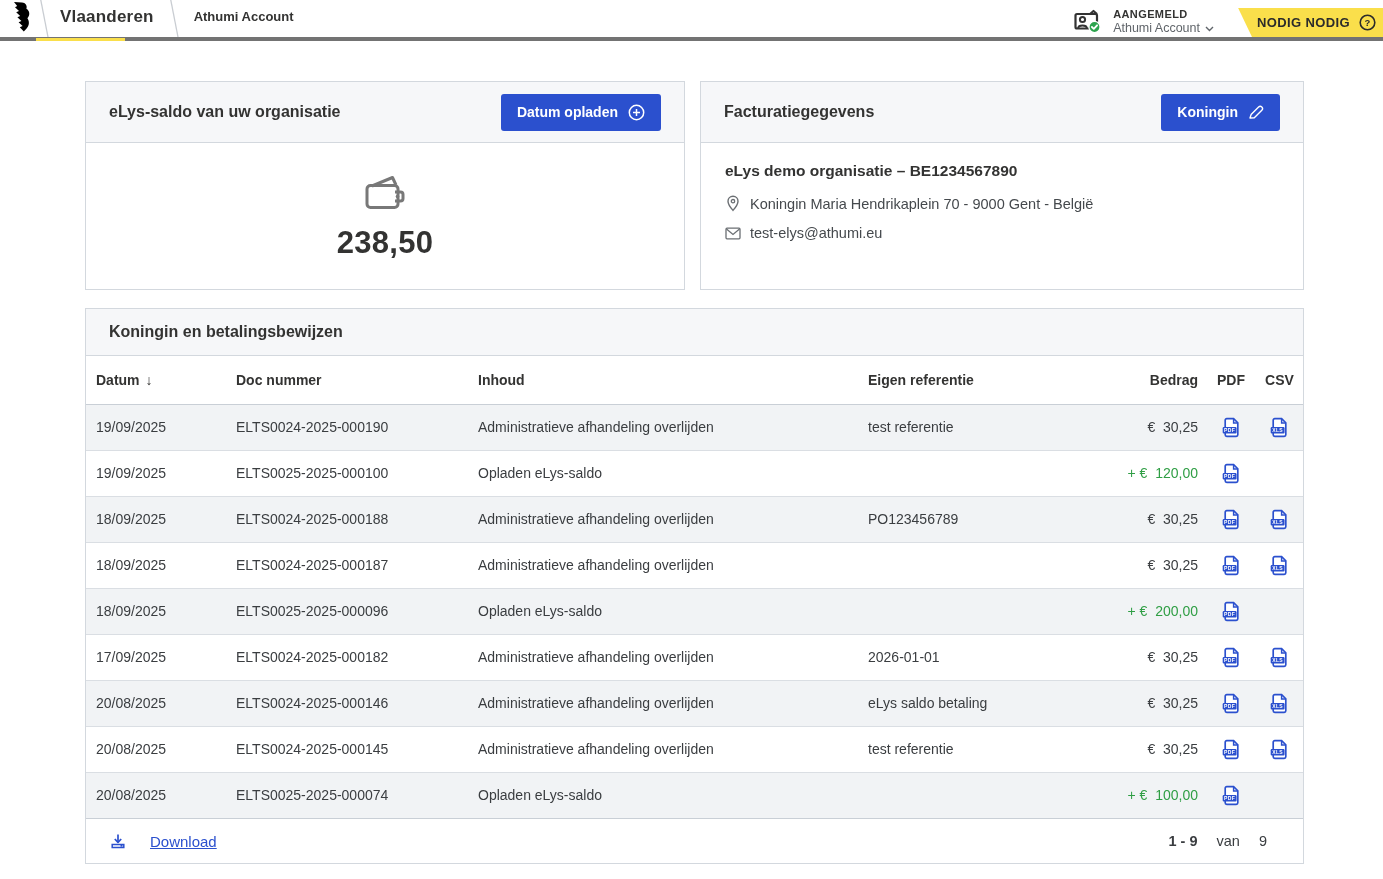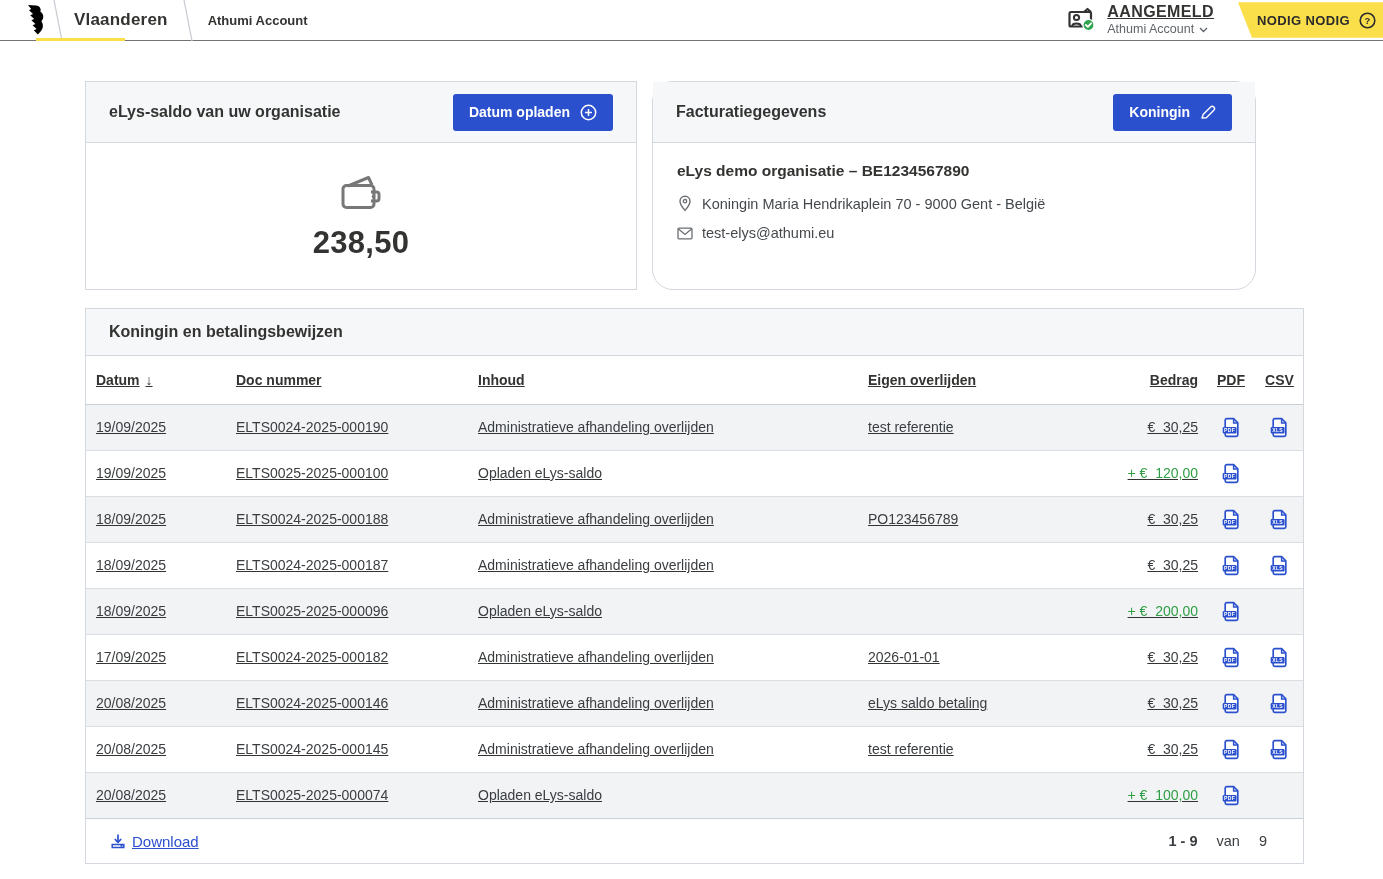--- a/index.html
+++ b/index.html
@@ -15,49 +15,49 @@
     --text-soft:#45494D;
   }
   html,body{ background:#fff; }
   body{
     width:1383px; height:879px; overflow:hidden; position:relative;
     font-family:"Liberation Sans","DejaVu Sans",sans-serif; color:var(--text);
   }
 
   
   .site-header{
-    position:relative; height:41px; border-bottom:1px solid #737373;
-    display:flex; align-items:center; background:#fff;padding-left:14px;
+    position:relative; height:41px; border-bottom:4px solid #737373;
+    display:flex; align-items:flex-end; background:#fff;
   }
   .header-left{ display:flex; align-items:center; padding-left:8px; }
   .lion-wrap{ width:28px; height:36px; display:flex; align-items:center; }
   .diag{ width:16px; height:41px; flex:0 0 auto; }
   .brand{ font-size:17px; font-weight:bold; letter-spacing:.2px; color:var(--text);
           text-decoration:none; margin:0 12px 0 8px; }
   .app-name{ font-size:13px; font-weight:bold; color:var(--text); text-decoration:none; margin-left:12px; }
   .brand-underline{ position:absolute; left:36px; top:38px; width:89px; height:3px; background:var(--yellow); }
 
   .header-right{ margin-left:auto; display:flex; align-items:stretch; }
   .user-block{ display:flex; align-items:center; gap:10px; padding-right:24px; cursor:pointer; }
   .user-texts{ display:flex; flex-direction:column; line-height:1.25; }
-  .user-status{ font-size:16px; font-weight:bold; letter-spacing:.4px; color:var(--text);text-decoration:underline; }
+  .user-status{ font-size:11px; font-weight:bold; letter-spacing:.4px; color:var(--text); }
   .user-account{ font-size:12.5px; color:#60656A; display:flex; align-items:center; gap:5px; }
   .help-btn{
     width:145px; border:none; cursor:pointer; background:var(--yellow);
     clip-path:polygon(0 0,100% 0,100% 100%,14px 100%);
     display:flex; align-items:center; justify-content:center; gap:9px;
     font-family:inherit; font-size:13px; font-weight:bold; letter-spacing:.4px;
     color:#2b2b2b; padding-left:12px;
   }
 
   
   .cards-row{ display:flex; gap:15px; margin:40px 0 0 85px; }
   .card{ border:1px solid var(--border); background:#fff; height:209px; }
-  .card.balance{ width:552px; }
-  .card.billing{ width:604px;border-radius:21px; }
+  .card.balance{ width:600px; }
+  .card.billing{ width:604px; }
   .card-header{
     height:61px; background:var(--bg-head); border-bottom:1px solid var(--border);
     display:flex; align-items:center; justify-content:space-between; padding:0 23px;
   }
   .card-title{ font-size:16px; font-weight:bold; }
   .btn-primary{
     background:var(--blue); color:#fff; border:none; border-radius:3px; cursor:pointer;
     height:37px; padding:0 16px; font-family:inherit; font-size:14px; font-weight:bold;
     display:flex; align-items:center; gap:10px;
   }
@@ -66,39 +66,39 @@
   .billing-body{ padding:19px 24px 0 24px; }
   .org-name{ font-size:15.5px; font-weight:bold; margin-bottom:15px; }
   .info-line{ display:flex; align-items:center; gap:9px; font-size:14.5px; color:var(--text-soft); margin-bottom:13px; }
 
   
   .invoice-panel{ width:1219px; border:1px solid var(--border); margin:18px 0 0 85px; background:#fff; }
   .panel-title{
     height:47px; background:var(--bg-head); border-bottom:1px solid var(--border);
     display:flex; align-items:center; padding:0 23px; font-size:16px; font-weight:bold;
   }
-  table{ width:100%; border-collapse:collapse; table-layout:fixed; font-size:14px;text-decoration:underline; }
+  table{ width:100%; border-collapse:collapse; table-layout:fixed; font-size:14px; }
   thead th{
     height:48px; text-align:left; font-weight:bold; color:var(--text);
     border-bottom:1px solid var(--border-strong); padding:0 8px 0 10px; background:#fff;
   }
   th.col-bedrag{ text-align:right; }
   th.col-file, td.col-file{ text-align:center; padding:0 2px; }
   tbody td{ height:46px; padding:0 8px 0 10px; color:#3A3D40; border-top:1px solid #DADEE3; }
   tbody tr:nth-child(odd){ background:var(--bg-row); }
   td.col-bedrag{ text-align:right; white-space:nowrap; }
   td.col-bedrag.positive{ color:var(--green); }
   .sort-arrow{ font-weight:normal; margin-left:6px; font-size:14px; }
   .file-link{ display:inline-flex; cursor:pointer; vertical-align:middle; }
 
   .panel-footer{
     height:45px; border-top:1px solid var(--border-strong);
     display:flex; align-items:center; justify-content:space-between; padding:0 36px 0 24px;
   }
-  .download-link{ color:var(--blue); font-size:15px; text-decoration:underline; display:flex; align-items:center; gap:6px; cursor:pointer; }
+  .download-link{ color:var(--blue); font-size:15px; text-decoration:underline; display:flex; align-items:center; gap:24px; cursor:pointer; }
   .pagination{ font-size:14.5px; color:#3A3D40; display:flex; align-items:center; gap:19px; }
   .pagination .range{ font-weight:bold; }
 
   svg{ display:block; }
 </style>
 </head>
 <body>
 
 <header class="site-header">
   <div class="header-left">
@@ -218,21 +218,21 @@
         <col style="width:50px">
         <col style="width:47px">
     </colgroup>
     <thead>
       <tr>
         <th>
           <span>Datum</span><span class="sort-arrow">↓</span>
         </th>
         <th>Doc nummer</th>
         <th>Inhoud</th>
-        <th>Eigen overlijden</th>
+        <th>Eigen referentie</th>
         <th class="col-bedrag">Bedrag</th>
         <th class="col-file">PDF</th>
         <th class="col-file">CSV</th>
       </tr>
     </thead>
     <tbody>
         <tr>
     <td>19/09/2025</td>
     <td>ELTS0024-2025-000190</td>
     <td>Administratieve afhandeling overlijden</td>

